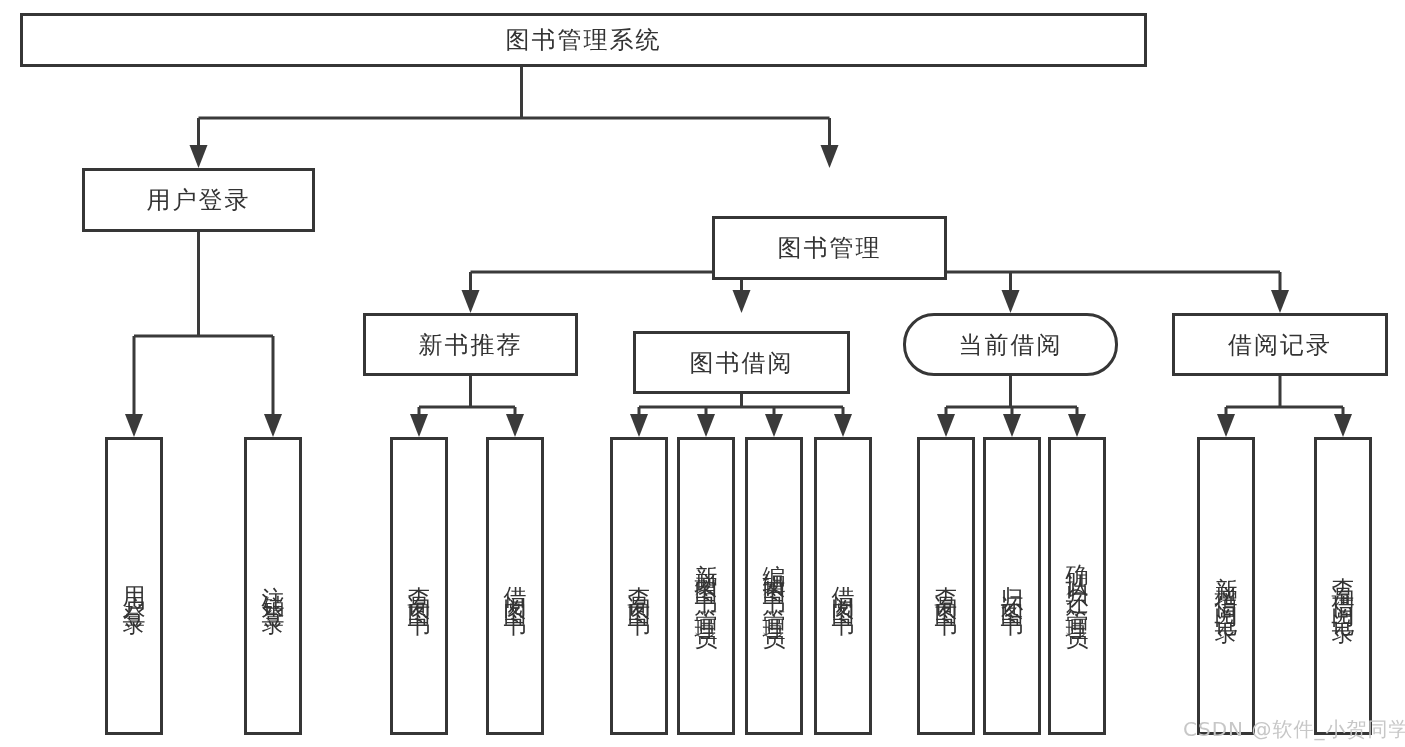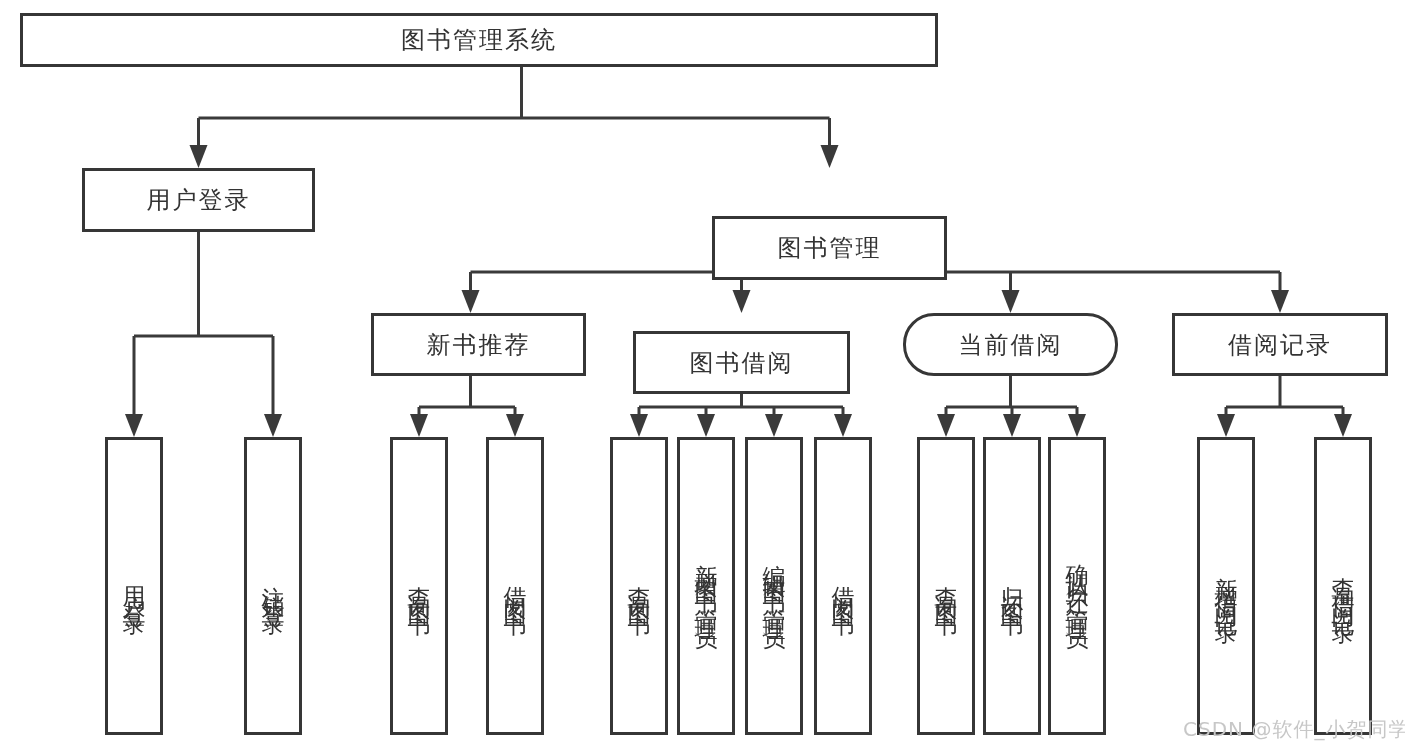--- a/index.html
+++ b/index.html
@@ -75,26 +75,26 @@
       <use href="#ah" x="1077" y="437"></use>
     </g>
 
     <g>
       <path d="M1280 376 V407 M1226 407 H1343 M1226 407 V417 M1343 407 V417"></path>
       <use href="#ah" x="1226" y="437"></use>
       <use href="#ah" x="1343" y="437"></use>
     </g>
   </svg>
 
-  <div class="node" style="left:20px;top:13px;width:918px;height:54px;">图书管理系统</div>
+  <div class="node" style="left:20px;top:13px;width:1127px;height:54px;">图书管理系统</div>
 
   <div class="node" style="left:82px;top:168px;width:233px;height:64px;">用户登录</div>
   <div class="node" style="left:712px;top:168px;width:235px;height:64px;margin-top:48px;">图书管理</div>
 
-  <div class="node" style="left:363px;top:313px;width:215px;height:63px;margin-left:8px;">新书推荐</div>
+  <div class="node" style="left:363px;top:313px;width:215px;height:63px;">新书推荐</div>
   <div class="node" style="left:633px;top:331px;width:217px;height:63px;">图书借阅</div>
   <div class="node" style="left:903px;top:313px;width:215px;height:63px;border-radius:31px;">当前借阅</div>
   <div class="node" style="left:1172px;top:313px;width:216px;height:63px;">借阅记录</div>
 
   <div class="node leaf" style="left:105px;top:437px;width:58px;height:298px;">用户登录</div>
   <div class="node leaf" style="left:244px;top:437px;width:58px;height:298px;">注销登录</div>
 
   <div class="node leaf" style="left:390px;top:437px;width:58px;height:298px;">查询图书</div>
   <div class="node leaf" style="left:486px;top:437px;width:58px;height:298px;">借阅图书</div>
 

